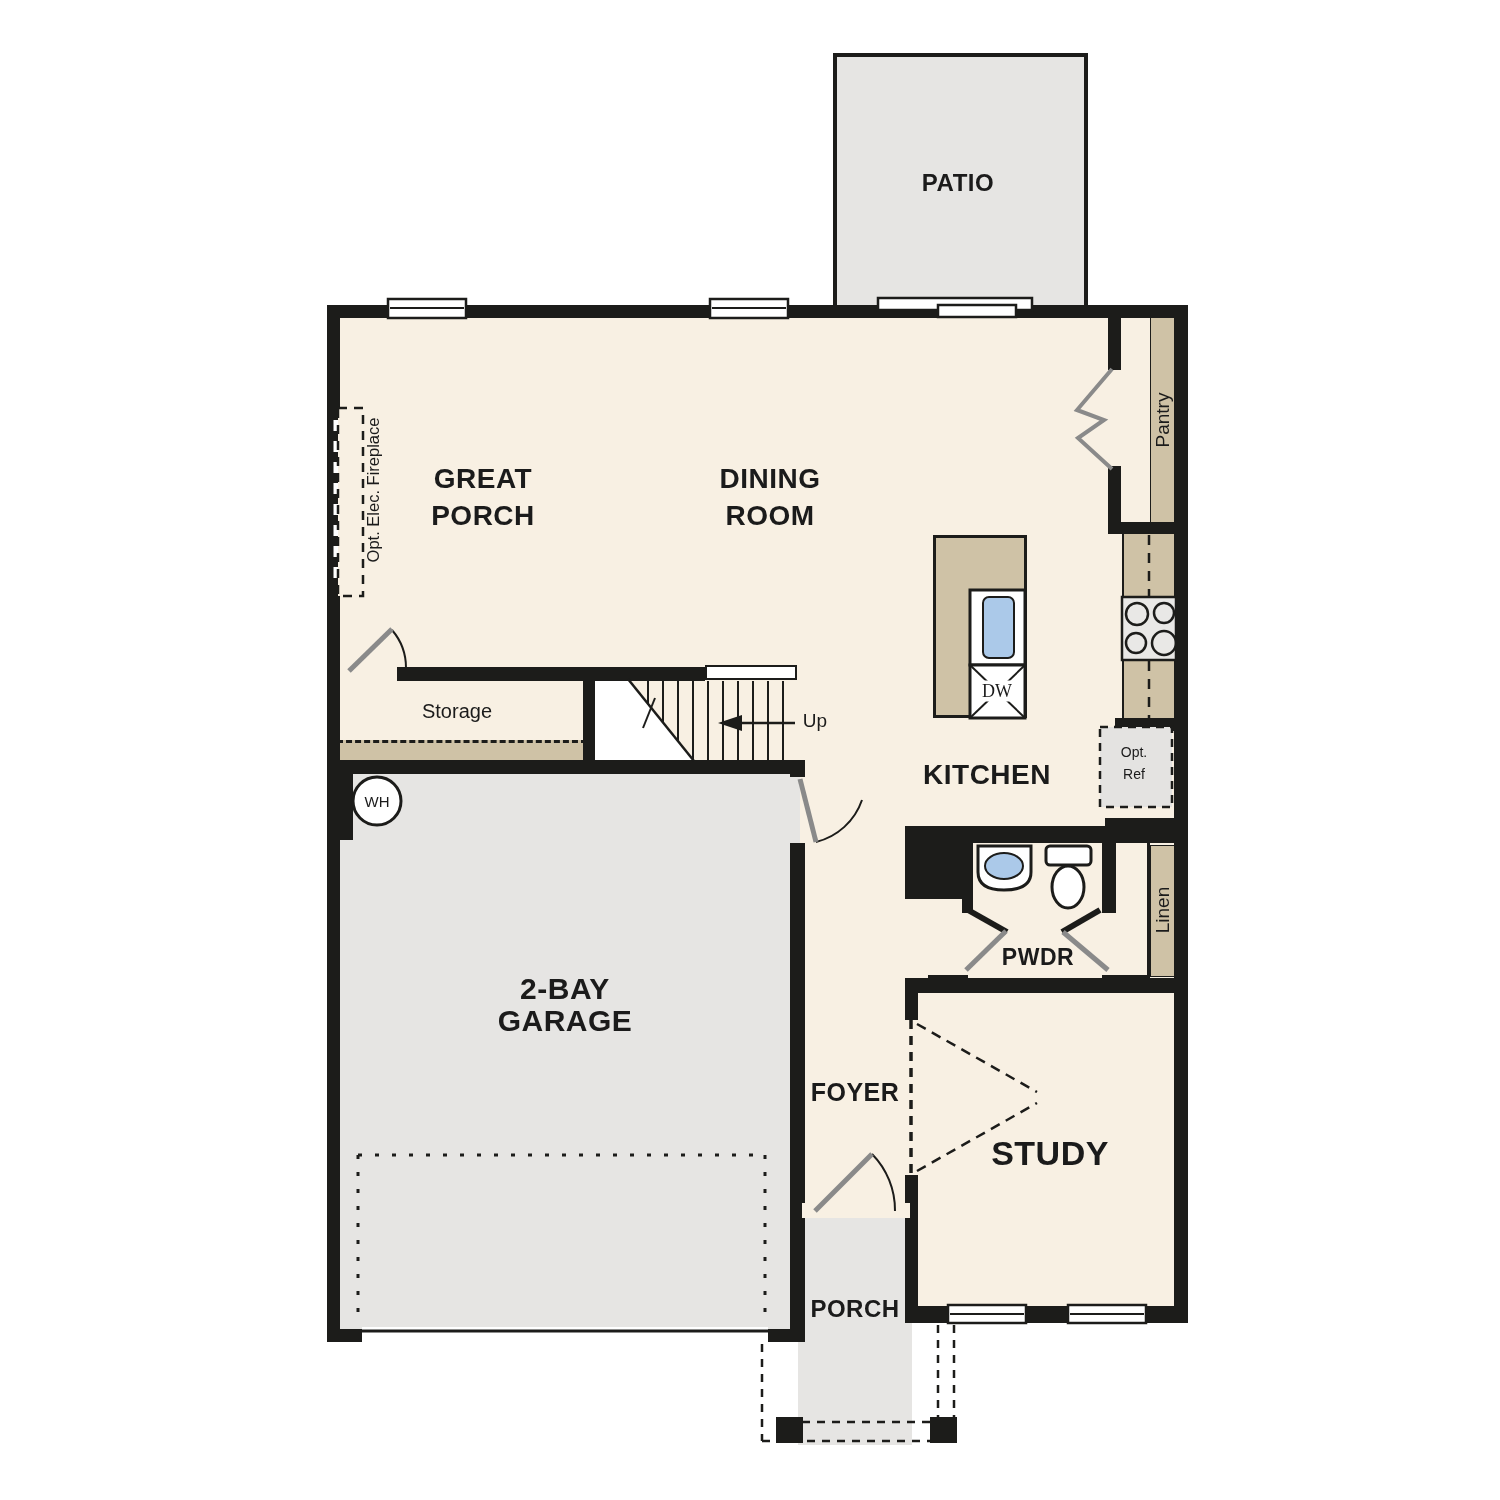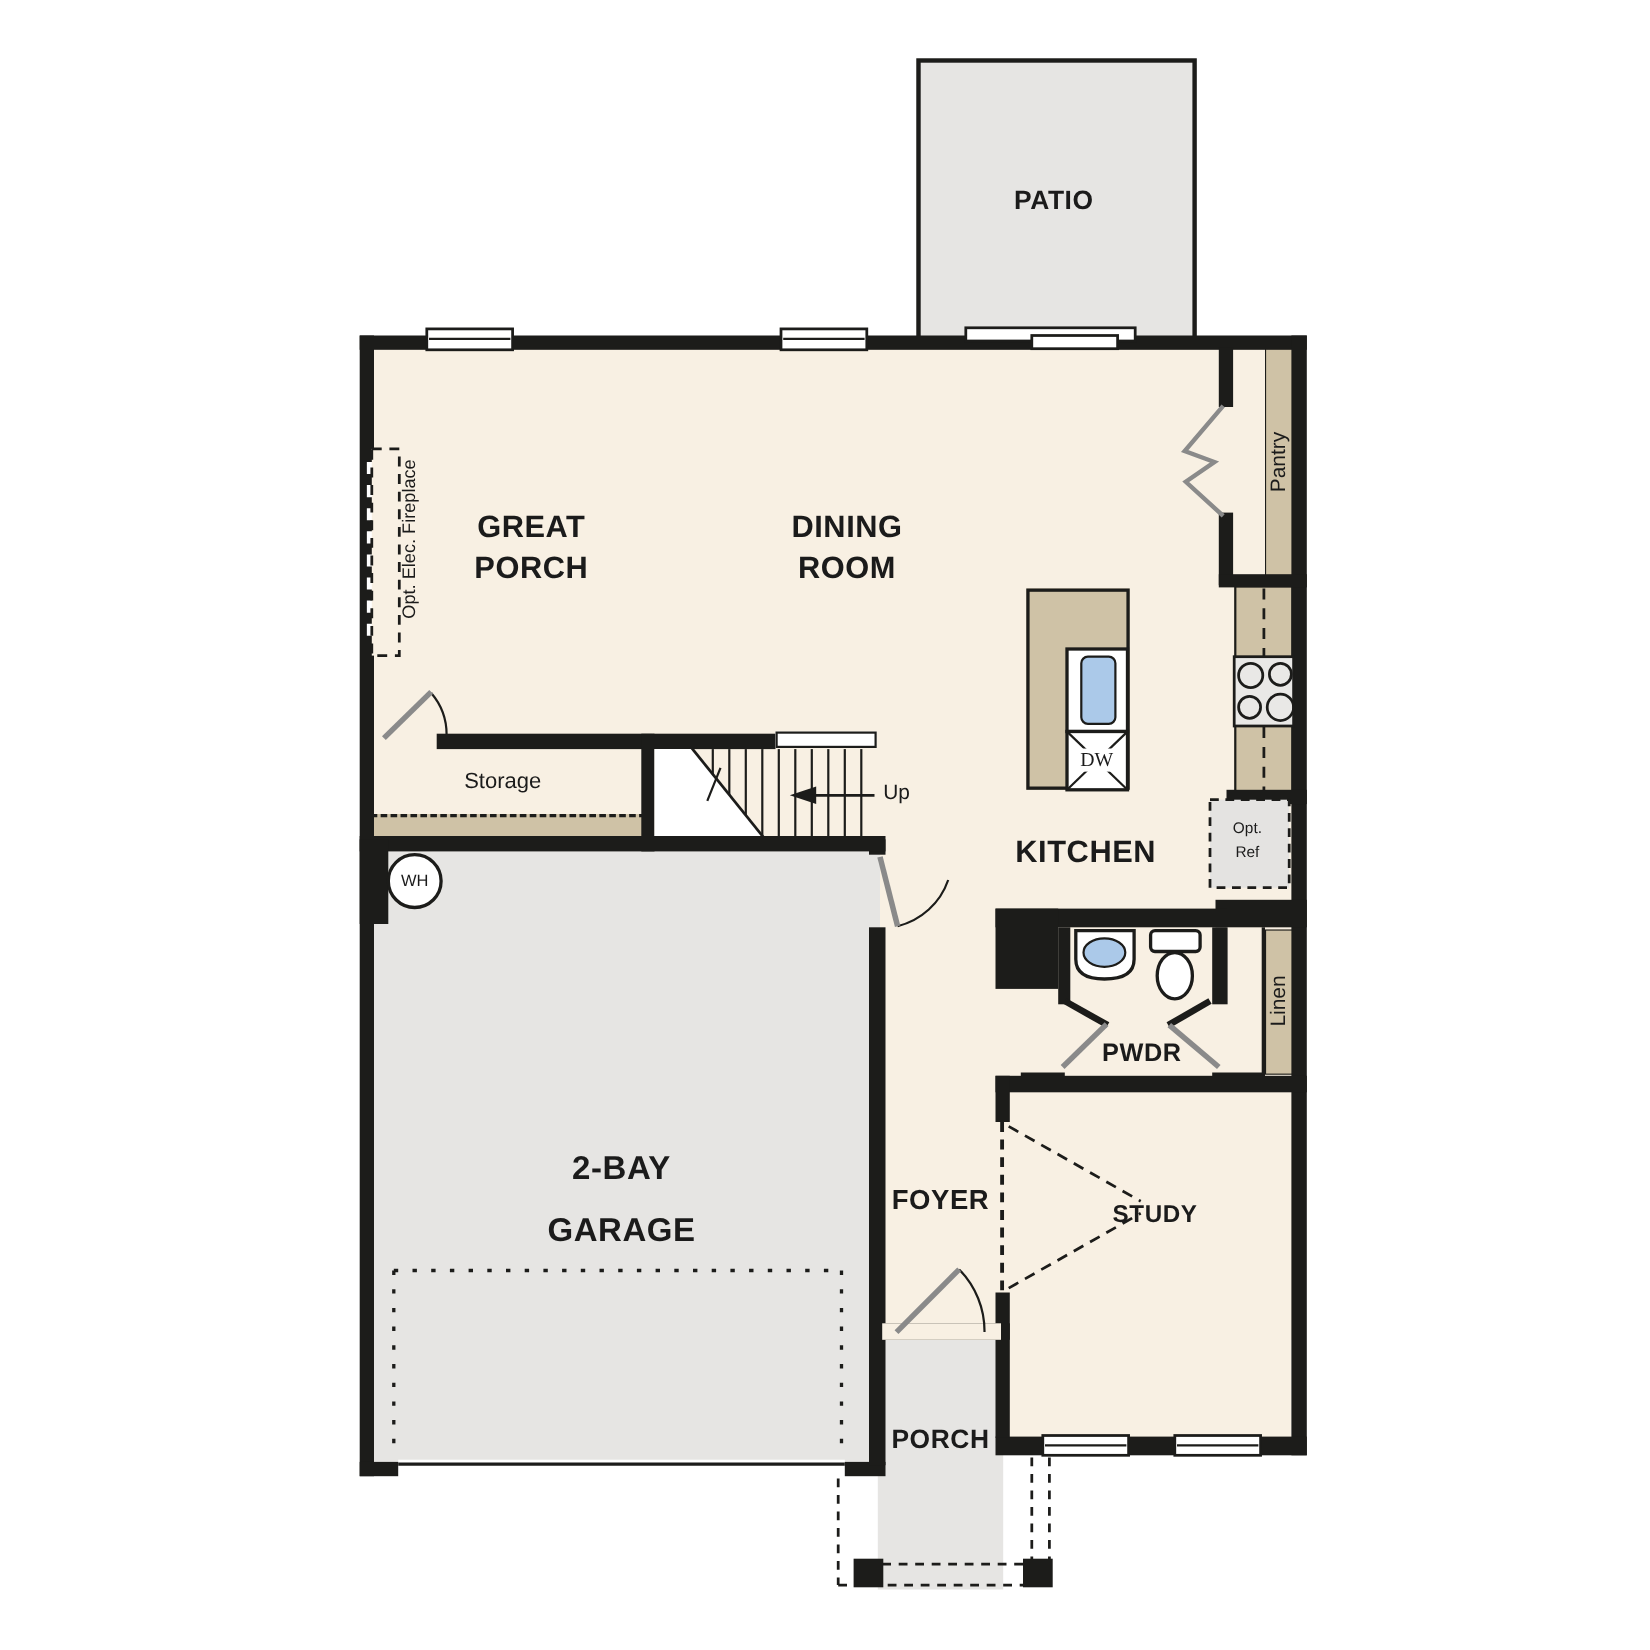--- a/index.html
+++ b/index.html
@@ -211,23 +211,23 @@
       <line class="dash" x1="802" y1="1422" x2="930" y2="1422" stroke-width="2.5" stroke-dasharray="8,7"></line>
       <rect x="776" y="1417" width="27" height="26" fill="var(--wall)"></rect>
       <rect x="930" y="1417" width="27" height="26" fill="var(--wall)"></rect>
     </g>
   </svg>
 
   <div class="lbl" style="left:958px;top:183px;font-size:24px;">PATIO</div>
   <div class="lbl" style="left:483px;top:497px;font-size:28px;line-height:37px;width:130px;">GREAT PORCH</div>
   <div class="lbl" style="left:770px;top:497px;font-size:28px;line-height:37px;width:140px;">DINING ROOM</div>
   <div class="lbl" style="left:987px;top:775px;font-size:28px;">KITCHEN</div>
-  <div class="lbl" style="left:565px;top:1091px;font-size:30px;line-height:56px;width:170px;">2-BAY GARAGE</div>
+  <div class="lbl" style="left:565px;top:1005px;font-size:30px;line-height:32px;width:170px;">2-BAY GARAGE</div>
   <div class="lbl" style="left:855px;top:1092px;font-size:25px;">FOYER</div>
-  <div class="lbl" style="left:1050px;top:1104px;font-size:22px;text-align:right;">STUDY</div>
+  <div class="lbl" style="left:1050px;top:1153px;font-size:34px;text-align:right;">STUDY</div>
   <div class="lbl" style="left:855px;top:1309px;font-size:24px;">PORCH</div>
   <div class="lbl" style="left:1038px;top:957px;font-size:23px;">PWDR</div>
   <div class="lbl reg" style="left:457px;top:711px;font-size:20px;">Storage</div>
   <div class="lbl reg" style="left:815px;top:721px;font-size:19px;">Up</div>
   <div class="lbl reg" style="left:997px;top:691px;font-size:18px;background:#ffffff;padding:0 2px;font-family:Liberation Serif, serif;">DW</div>
   <div class="lbl reg" style="left:377px;top:801px;font-size:15px;text-align:center;">WH</div>
   <div class="lbl reg" style="left:1134px;top:763px;font-size:14px;line-height:22px;width:50px;">Opt. Ref</div>
   <div class="lbl reg vert" style="left:1163px;top:420px;font-size:19px;">Pantry</div>
   <div class="lbl reg vert" style="left:1163px;top:910px;font-size:19px;">Linen</div>
   <div class="lbl reg vert" style="left:373px;top:490px;font-size:16.5px;">Opt. Elec. Fireplace</div>

